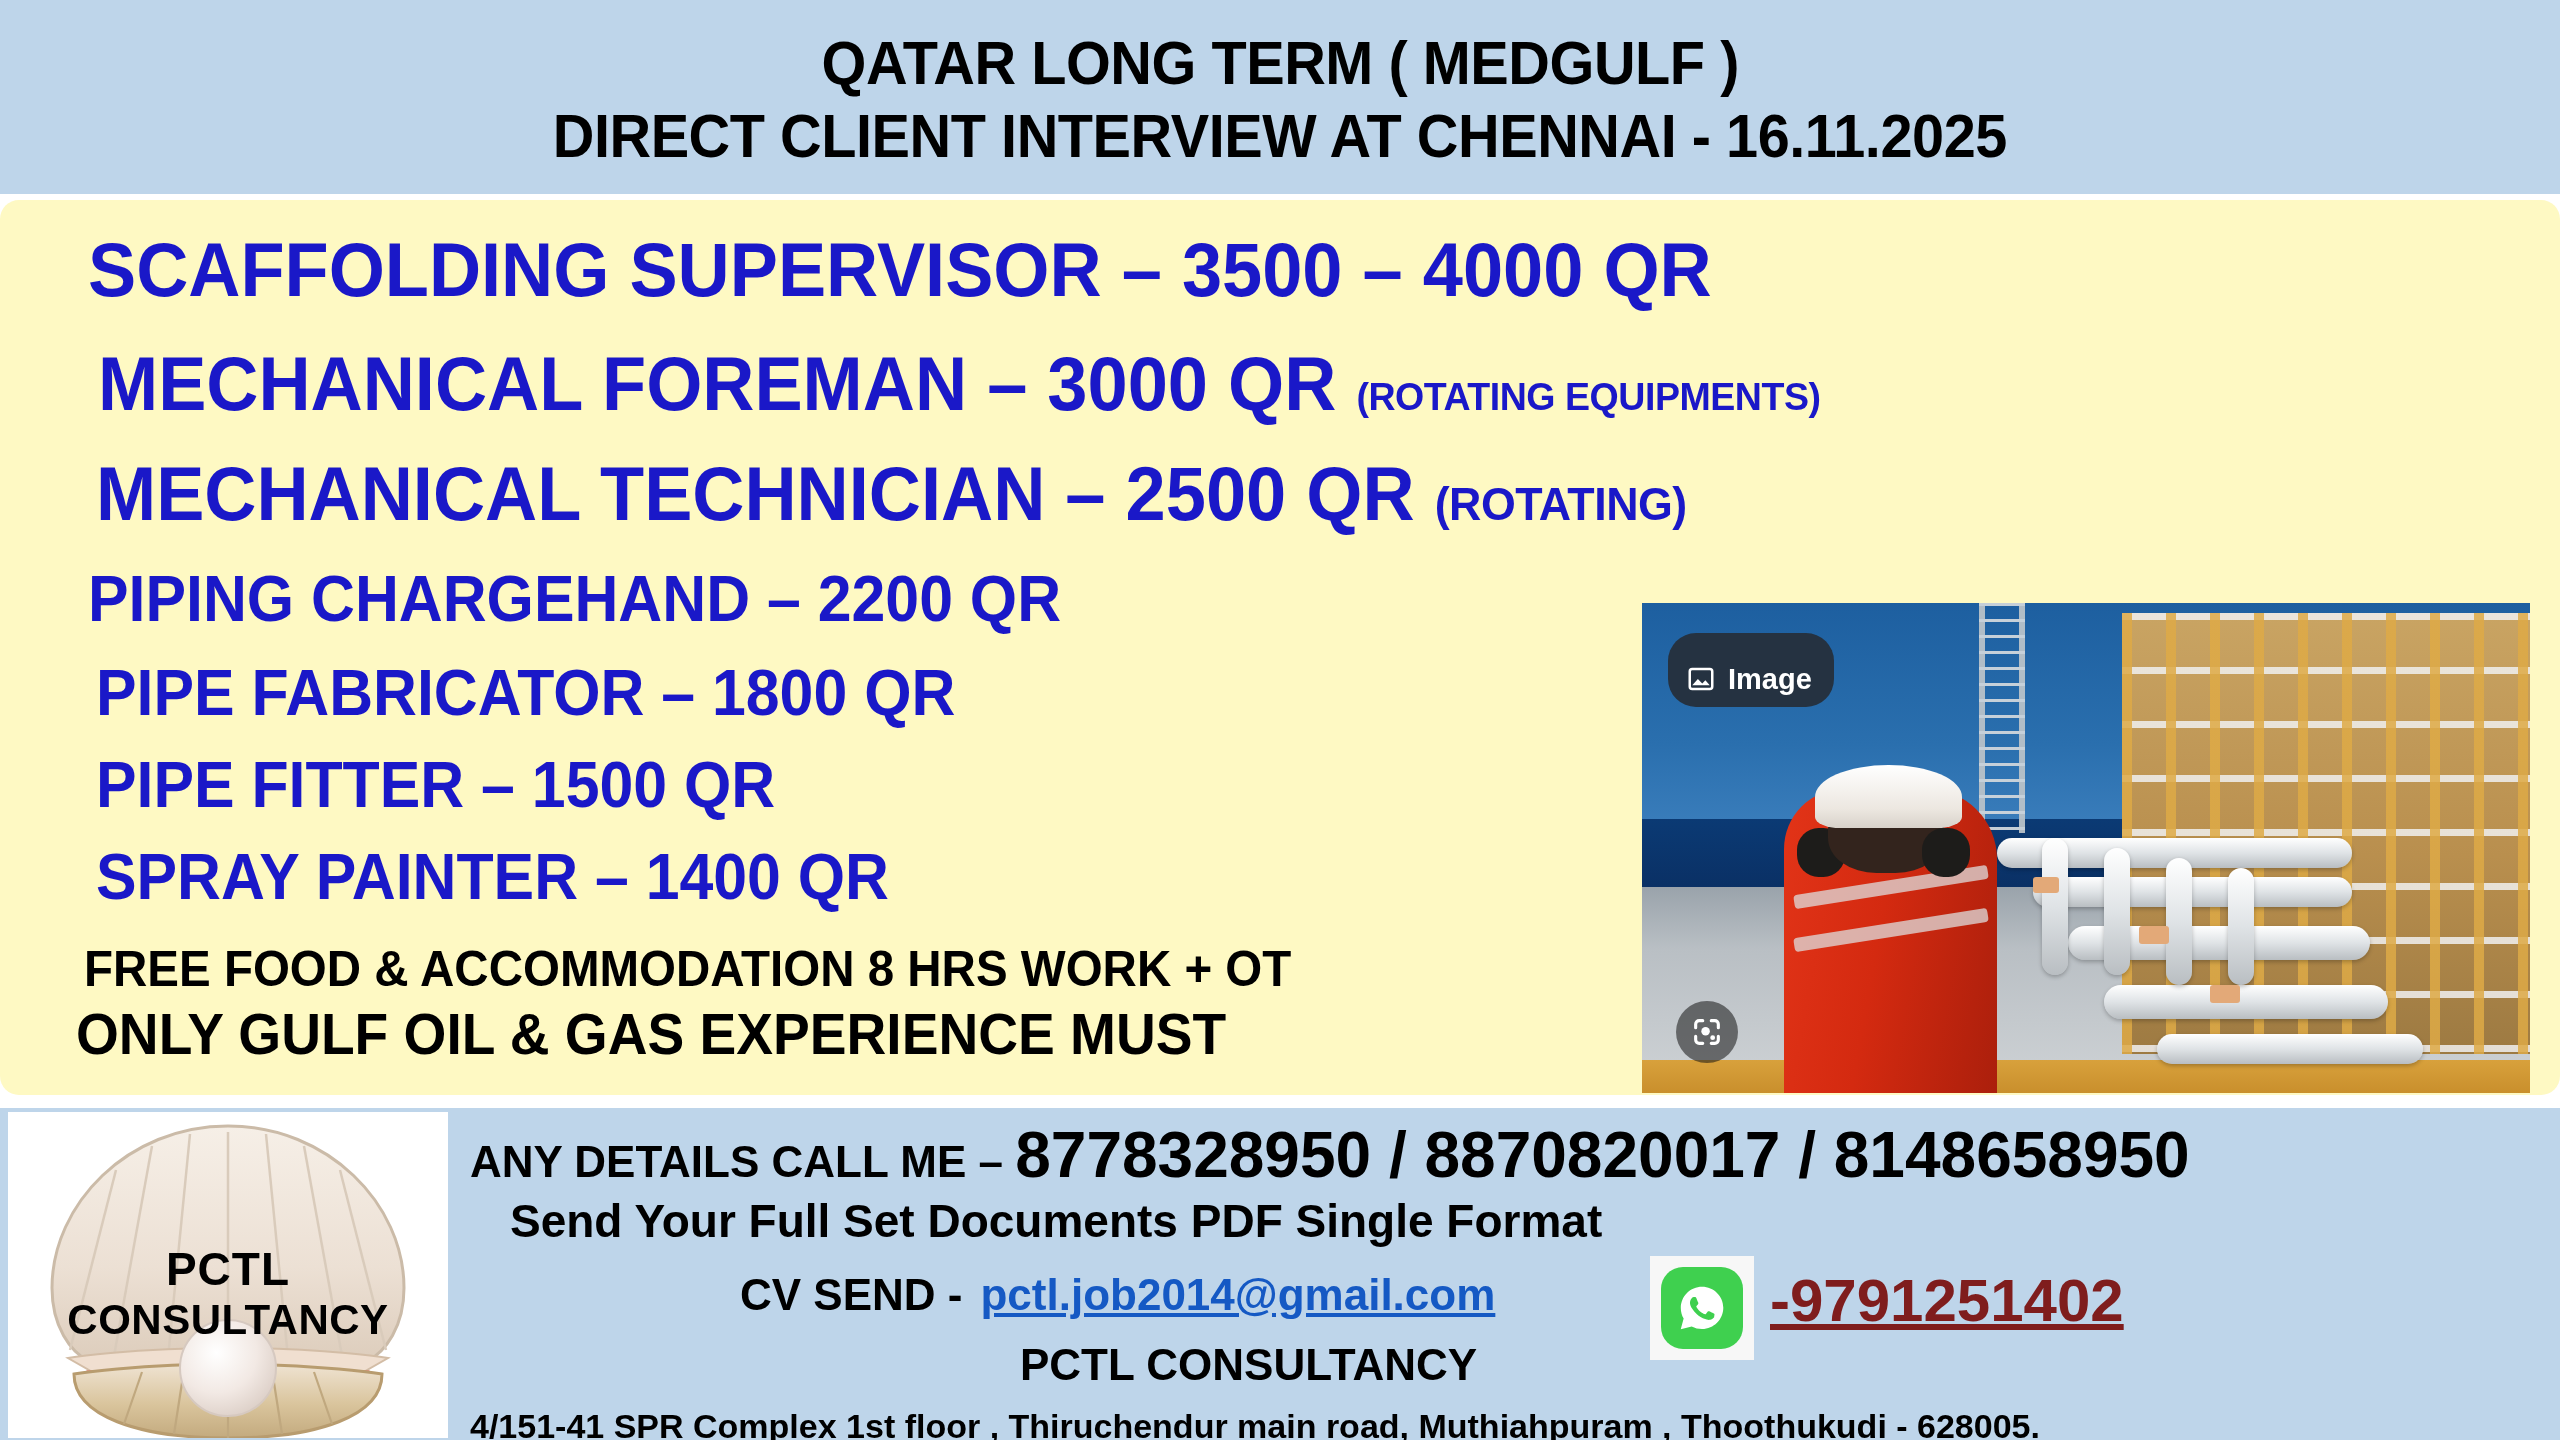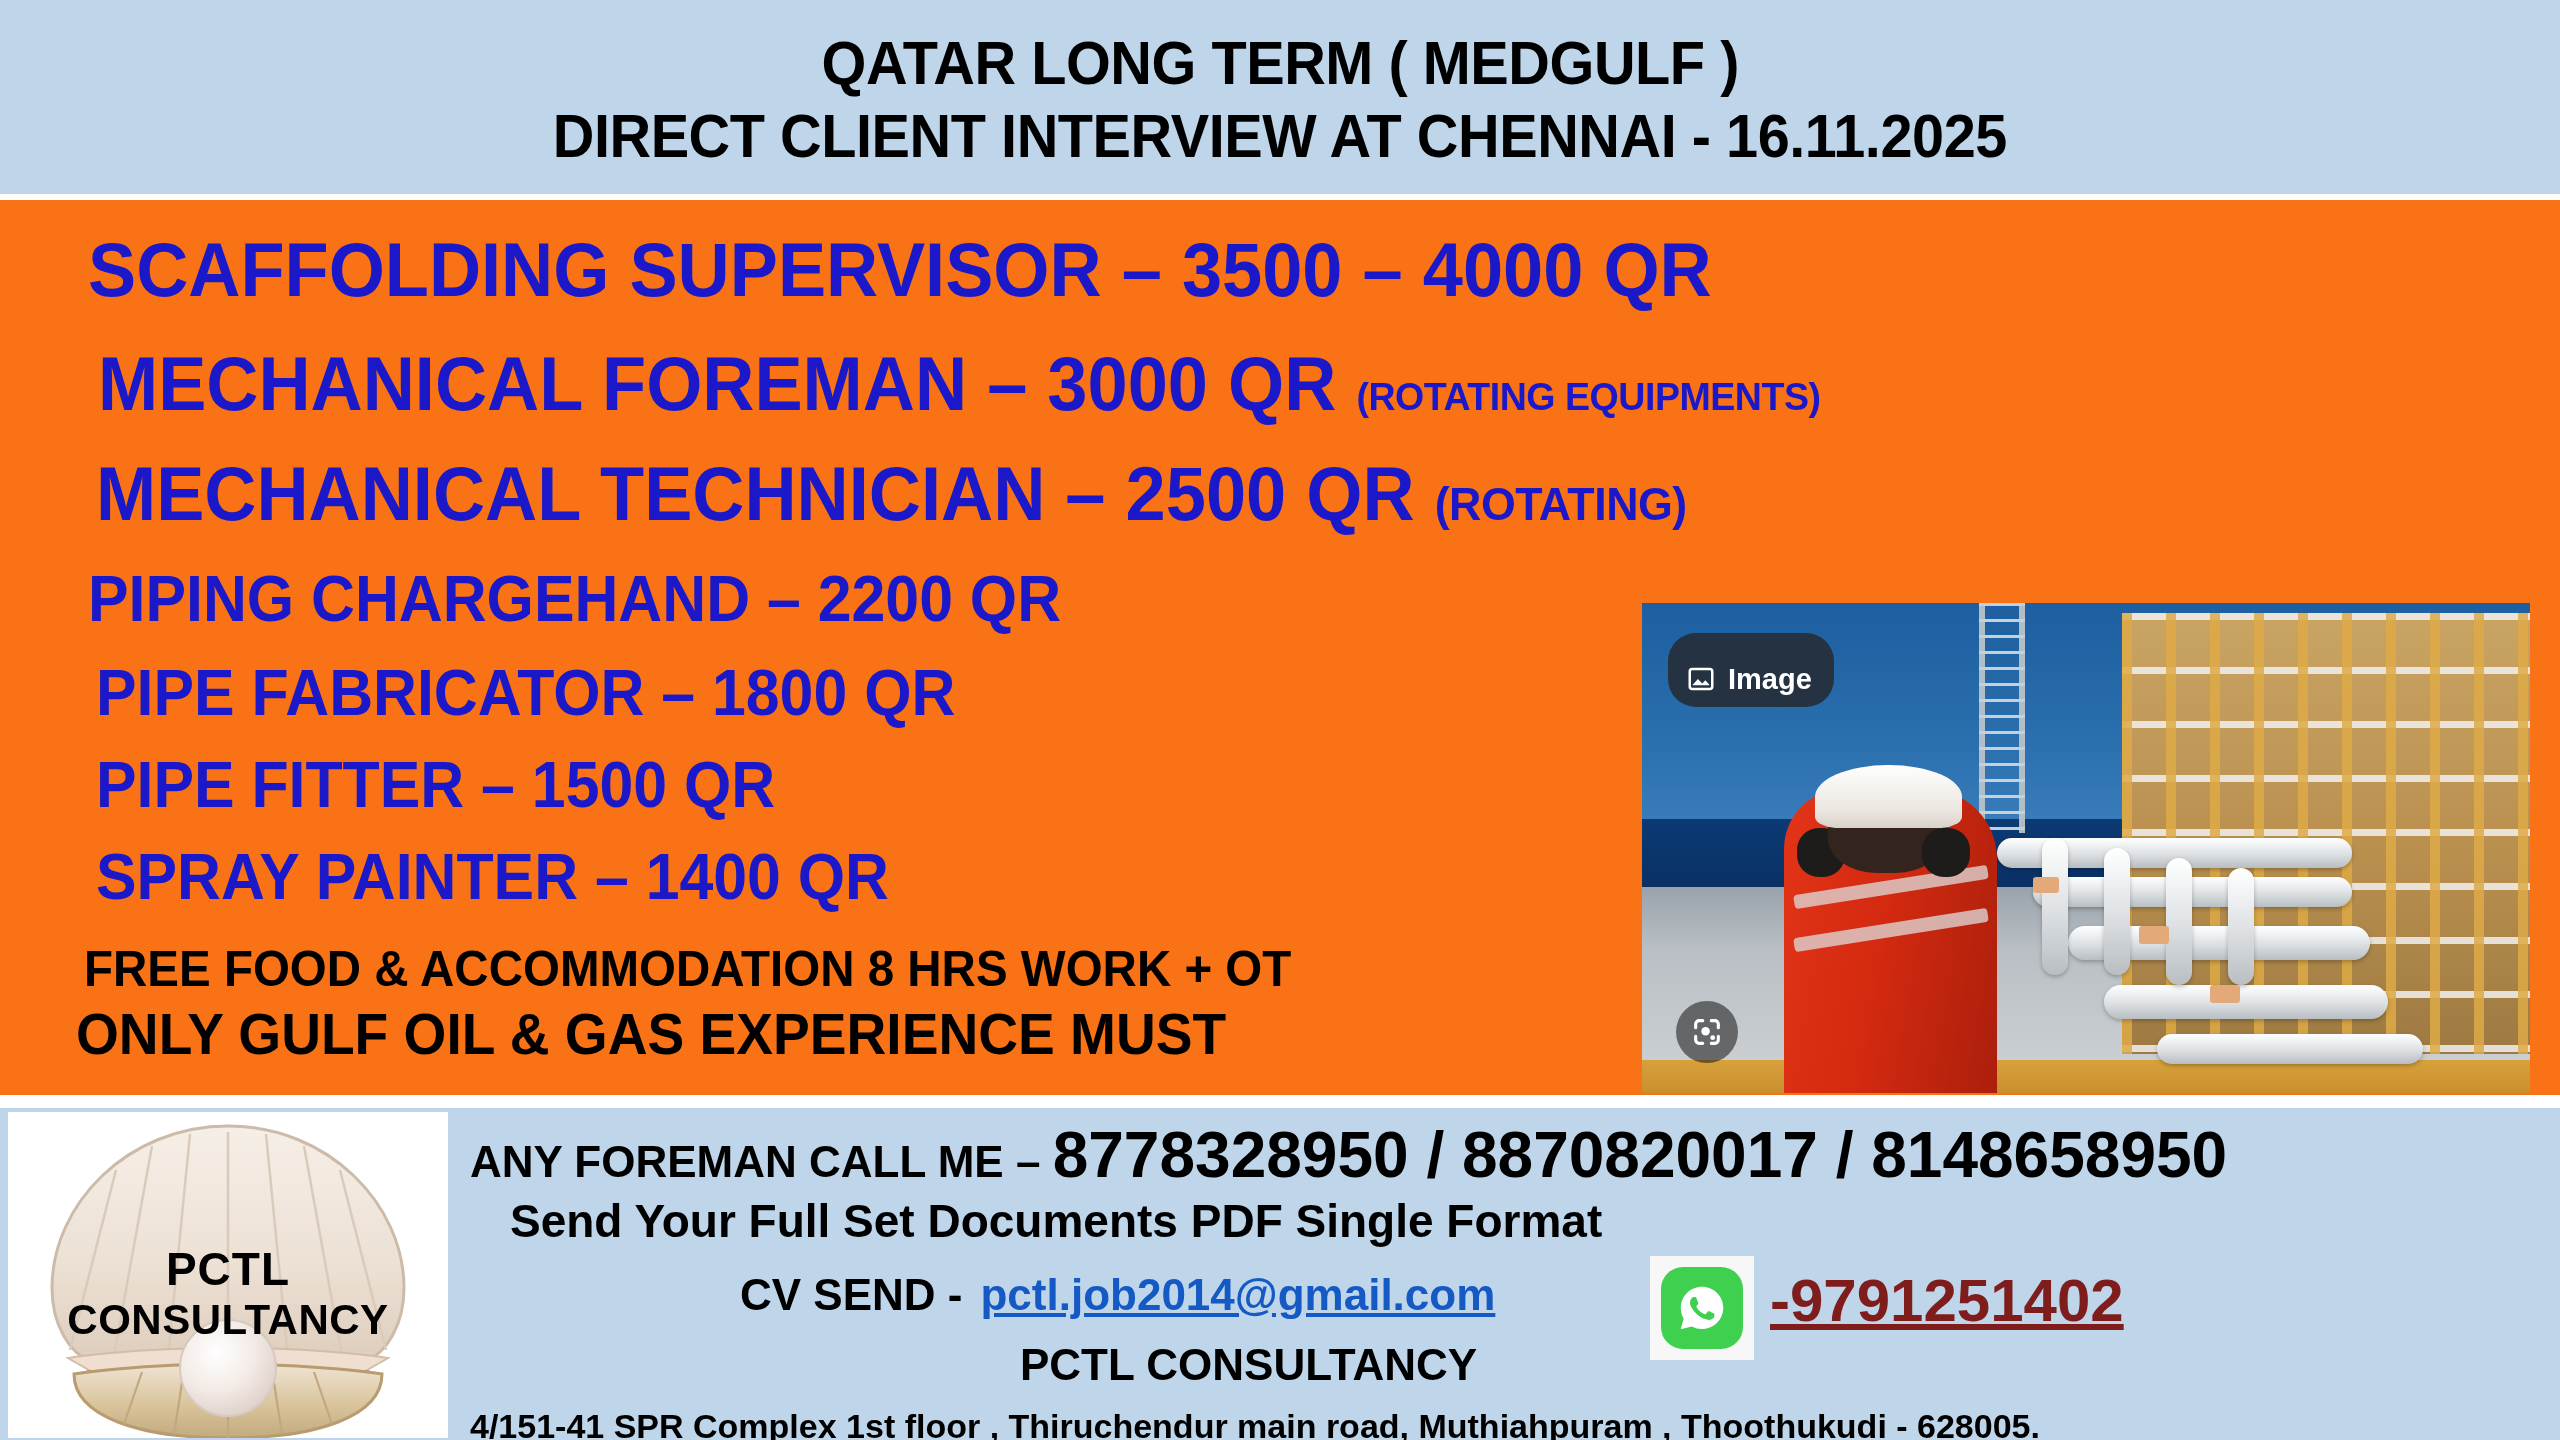--- a/index.html
+++ b/index.html
@@ -25,22 +25,23 @@
     white-space:nowrap;
     line-height:1.02;
     transform:scaleX(0.93);
   }
   .header-line.l1{font-size:62px;}
   .header-line.l2{font-size:62px;margin-top:10px;}
 
   
   .body-yellow{
     position:absolute;left:0;top:200px;width:2560px;height:895px;
-    background:#f97316;
+    background:#fef9c3;
     overflow:hidden;
+    border-radius:19px;
   }
 
   .joblist{position:absolute;left:0;top:0;width:2560px;}
 
   .job{
     color:#1a18c8;font-weight:bold;white-space:nowrap;
     font-family:"Liberation Sans", sans-serif;
     position:absolute;
     transform-origin:left center;
   }
@@ -335,21 +336,21 @@
           <circle cx="220" cy="256" r="48" fill="url(#pearlG)" stroke="#d6c9c0" stroke-width="2"></circle>
         </svg>
       </div>
       <div class="logo-text">
         <div>PCTL</div>
         <div class="small">CONSULTANCY</div>
       </div>
     </div>
 
     <div class="foot-line f1">
-      <span>ANY FOREMAN CALL ME –</span>
+      <span>ANY DETAILS CALL ME –</span>
       <span class="num">8778328950 / 8870820017 / 8148658950</span>
     </div>
 
     <div class="foot-line f2">Send Your Full Set Documents PDF Single Format</div>
 
     <div class="foot-line f3">
       <span>CV SEND -</span>
       <span style="width:18px;display:inline-block;"></span>
       <a href="#">pctl.job2014@gmail.com</a>
     </div>

